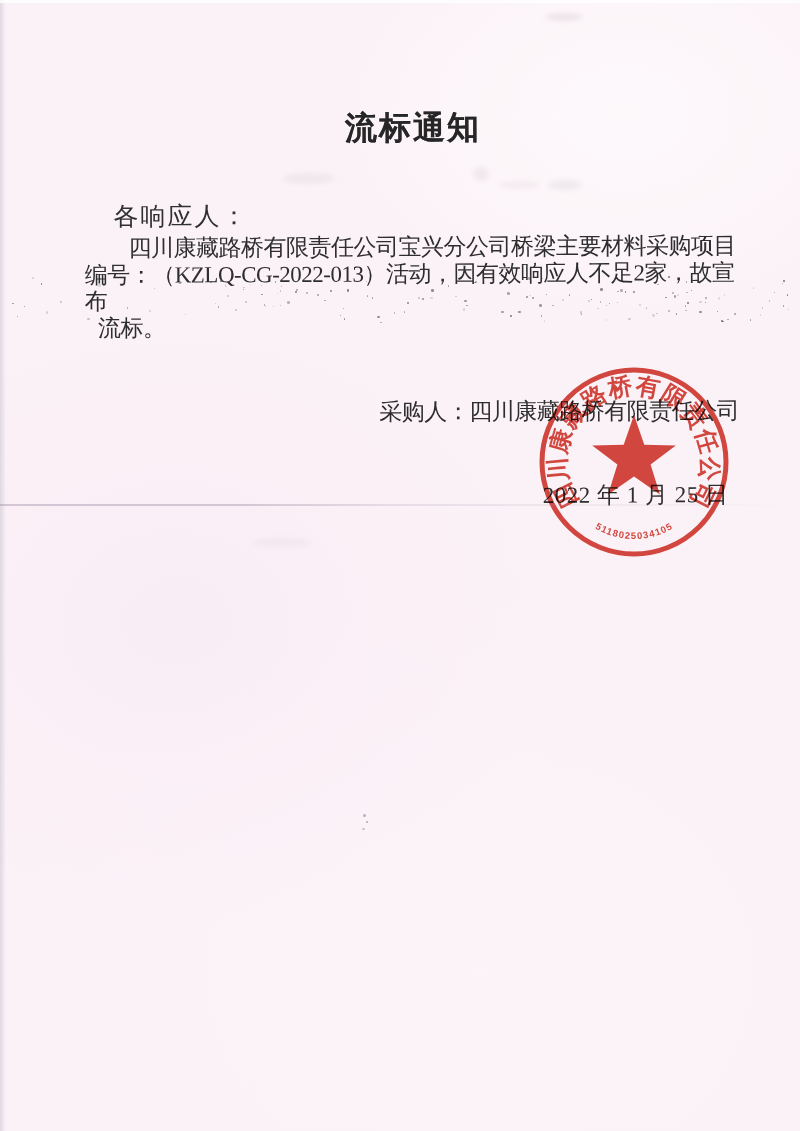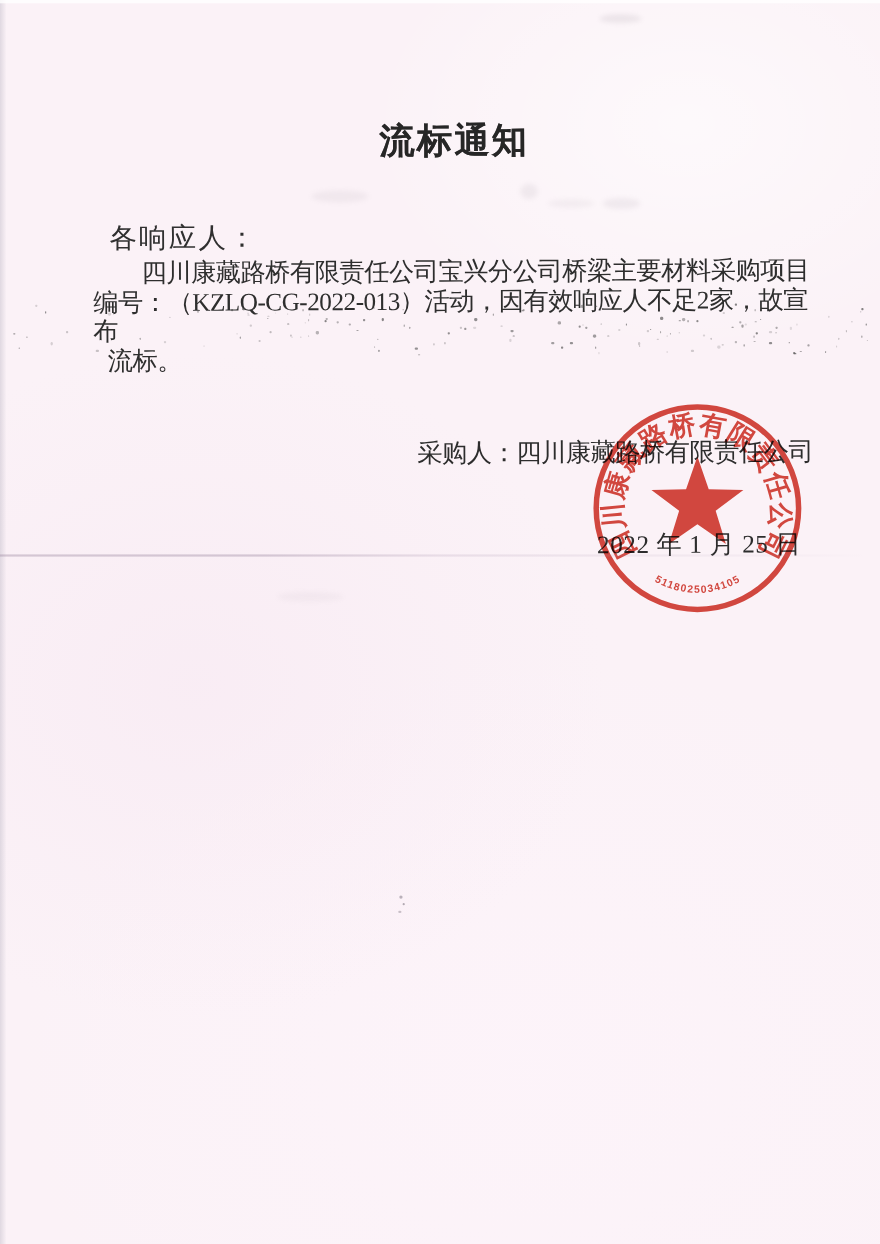--- a/index.html
+++ b/index.html
@@ -16,21 +16,21 @@
   .edge-left{position:absolute;left:0;top:0;width:6px;height:1131px;
     background:linear-gradient(to right, rgba(190,185,198,.45), rgba(190,185,198,0));}
   .edge-top{position:absolute;left:0;top:0;width:800px;height:3px;background:rgba(255,255,255,.8);}
   .content{position:absolute;left:0;top:0;width:800px;height:1131px;
     transform:rotate(-0.25deg);transform-origin:60px 120px;}
   .title{
     position:absolute;left:0;right:0;top:108px;margin:0;padding-left:26px;
     text-align:center;font-size:32px;line-height:42px;font-weight:bold;
     letter-spacing:2px;color:#262626;text-shadow:0 0 .6px rgba(40,40,40,.7);
   }
-  .salutation{position:absolute;left:99px;top:200px;font-size:25px;letter-spacing:2px;color:#303030;}
+  .salutation{position:absolute;left:113px;top:200px;font-size:25px;letter-spacing:2px;color:#303030;}
   .body-para{position:absolute;left:84px;top:236px;width:660px;font-size:23px;line-height:26.5px;
     letter-spacing:-0.5px;color:#2e2e2e;}
   .body-para .l1{margin-left:44px;}
   .body-para .l3{margin-left:13px;}
   .purchaser{position:absolute;left:378px;top:398px;font-size:23px;letter-spacing:-0.5px;color:#2d2d2d;}
   .date{position:absolute;left:541px;top:482px;font-size:23px;letter-spacing:.5px;color:#2d2d2d;}
   .seal{position:absolute;left:534px;top:362px;width:200px;height:200px;
     mix-blend-mode:multiply;opacity:.92;filter:blur(.2px);}
   .seal circle{stroke:var(--seal,#d23b30);}
   .seal polygon{fill:var(--seal,#d23b30);}

